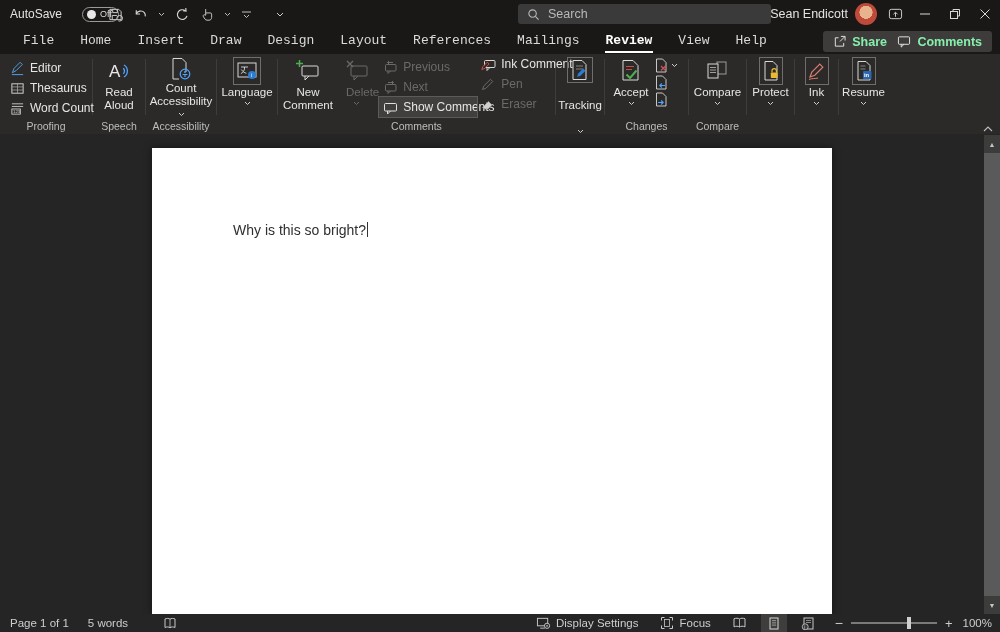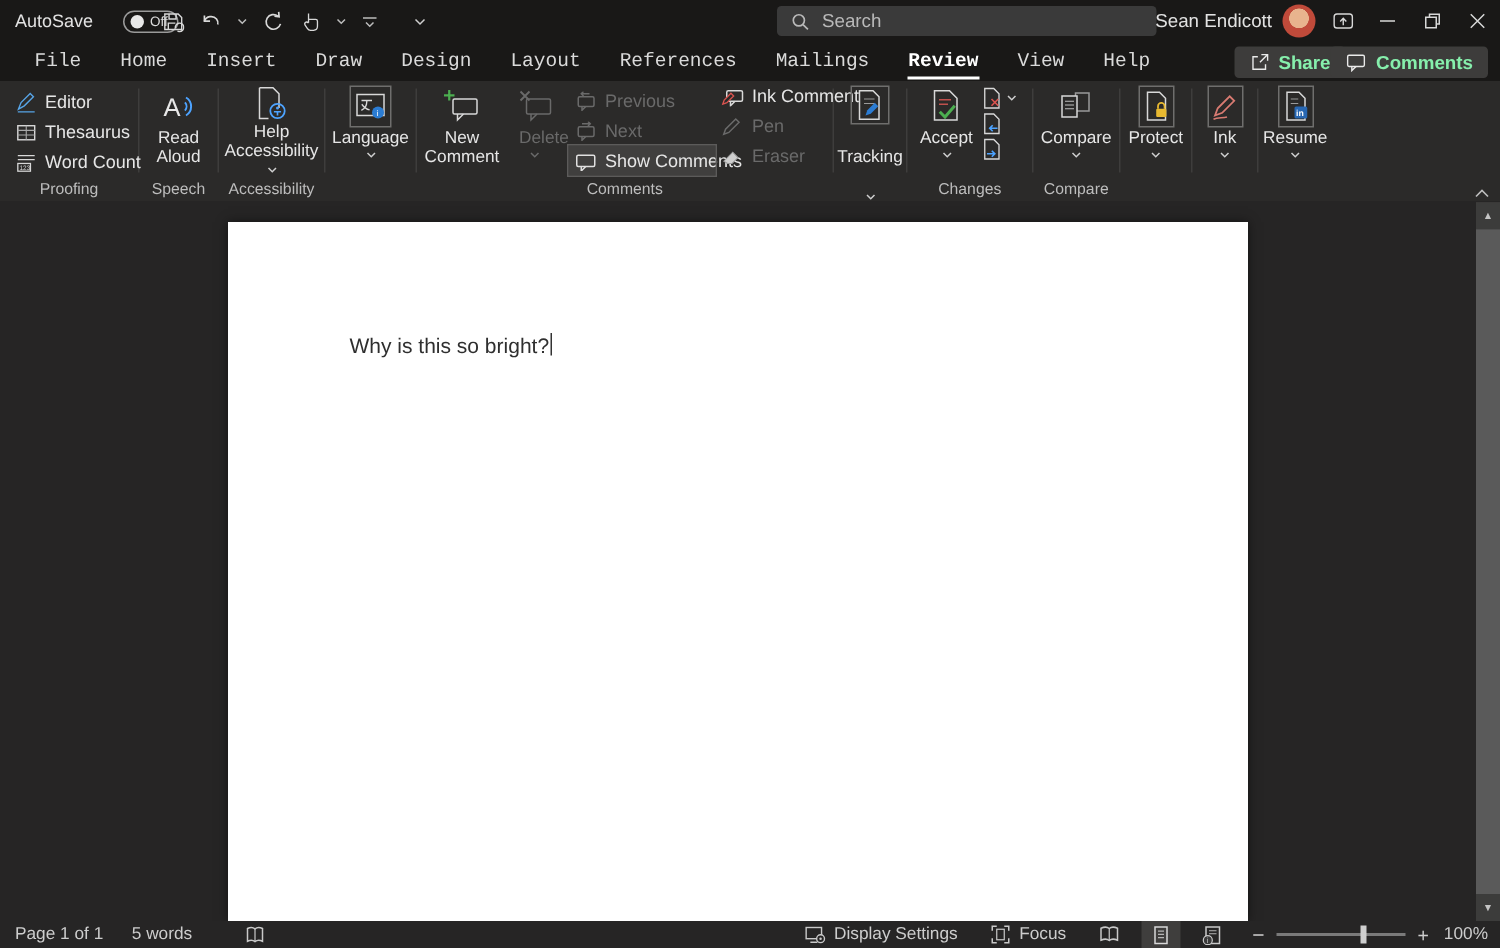--- a/index.html
+++ b/index.html
@@ -285,21 +285,21 @@
           <span>
               <svg width="22" height="24" viewBox="0 0 22 24">
                 <path d="M3 1.5h9l4 4V15" fill="none" stroke="#d8d8d8"></path>
                 <path d="M3 1.5V22h6" fill="none" stroke="#d8d8d8"></path>
                 <circle cx="15" cy="17" r="4.8" fill="none" stroke="#4da3ff" stroke-width="1.2"></circle>
                 <circle cx="15" cy="15" r="1" fill="#4da3ff"></circle>
                 <path d="M12.6 17.5h4.8M15 17.5v2.5" stroke="#4da3ff" stroke-width="1.1"></path>
               </svg>
             </span>
         </div>
-        <div class="blabel" style="width:66px;"><span>Help Accessibility</span> <svg style="display:inline" width="7" height="5" viewBox="0 0 7 5">
+        <div class="blabel" style="width:66px;"><span>Count Accessibility</span> <svg style="display:inline" width="7" height="5" viewBox="0 0 7 5">
               <path d="M1 1l2.5 2.5L6 1" fill="none" stroke="#cfcfcf"></path>
             </svg></div>
       </div>
       <div class="glabel">Accessibility</div>
     </div>
     <div class="rdiv"></div>
 
     <div class="rgroup" style="width:60px;">
       <div class="bigbtn" style="width:60px;">
         <div class="bicon boxed">

